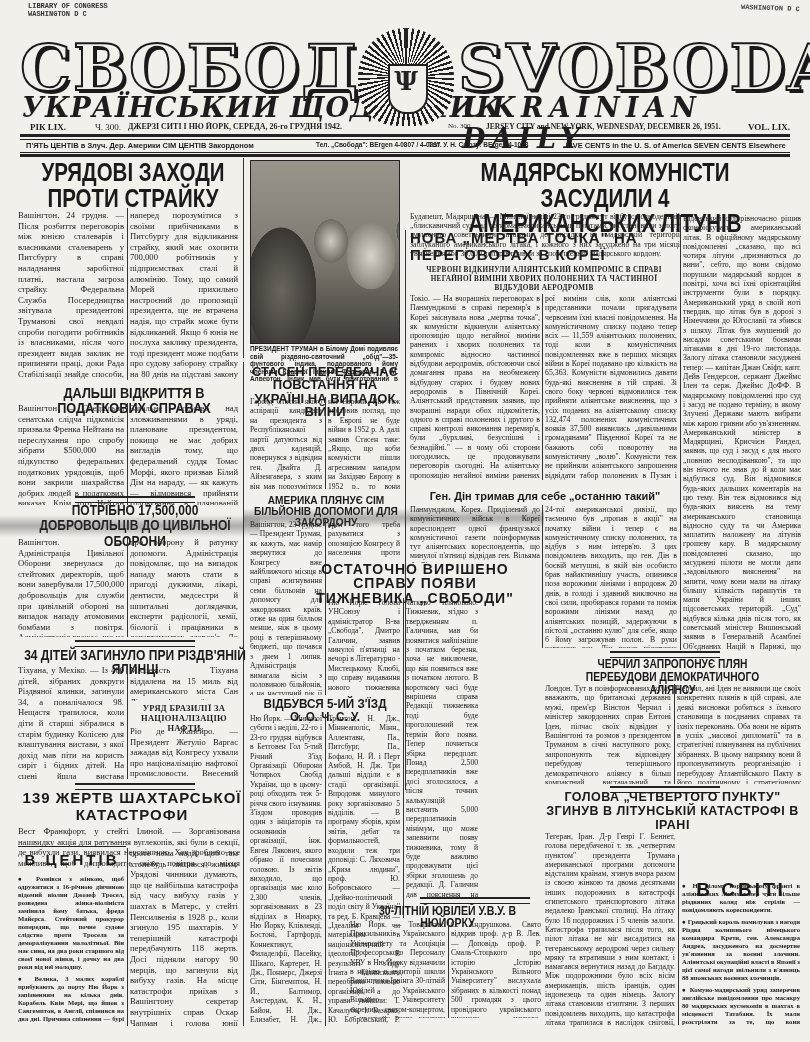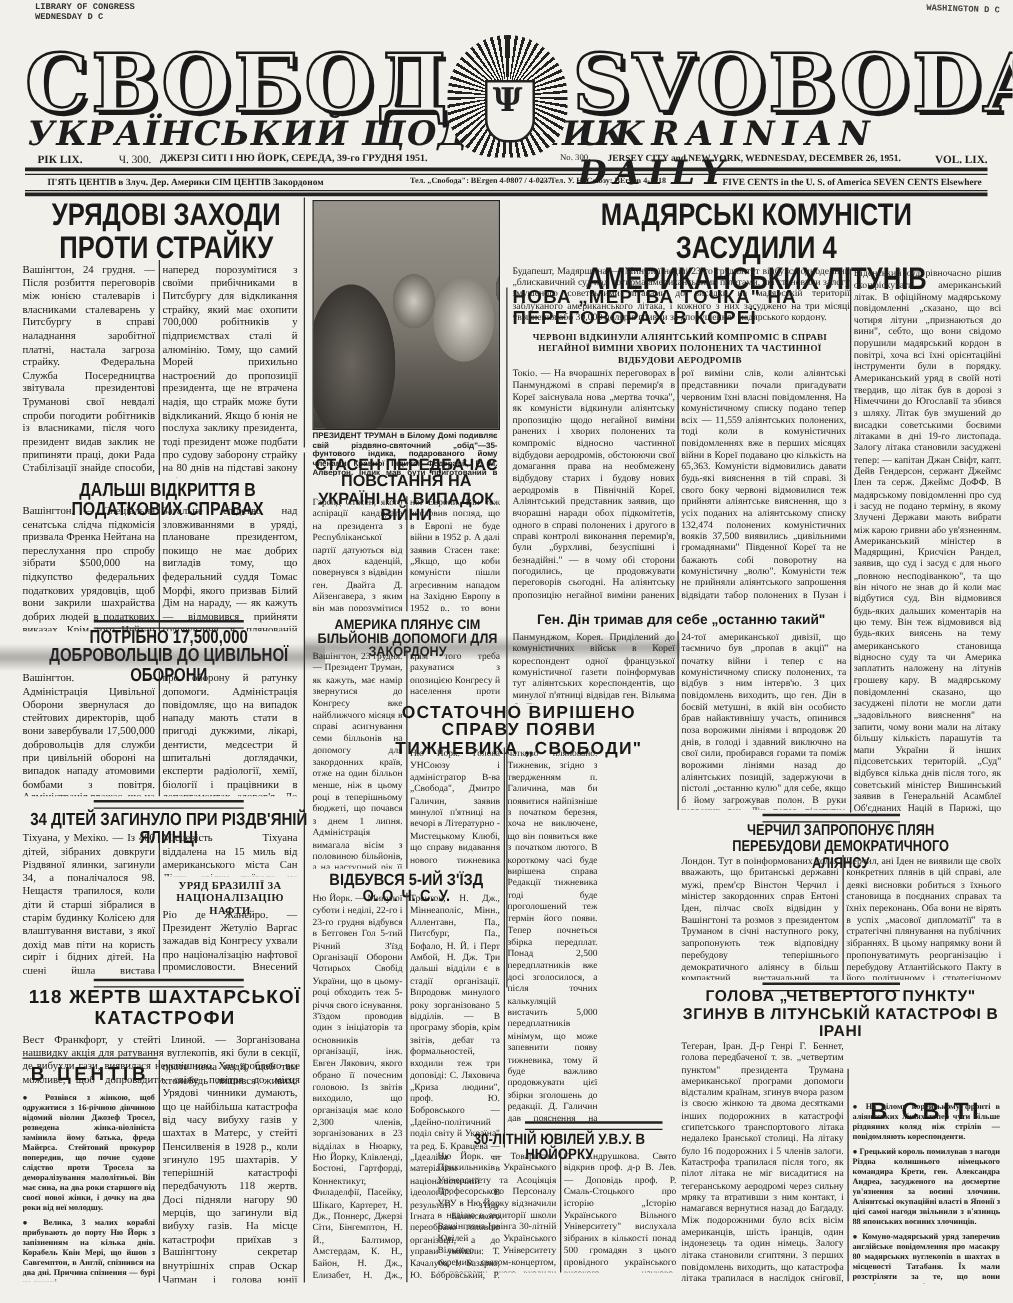--- a/index.html
+++ b/index.html
@@ -33,21 +33,21 @@
     position:absolute; left:30px; top:36px; width:36px; height:46px;
     background:#f2f0ea; border:2px solid #222; border-radius:0 0 18px 18px;
   }
   .emblem .trident {
     position:absolute; left:0; right:0; top:8px; text-align:center;
     font-size:26px; font-weight:bold; color:#222;
   }
   .dateline { font-size:9px; font-weight:bold; font-family:"Liberation Serif", serif; white-space:nowrap; }
   .rule-thick { height:3px; background:#222; }
   .rule-thin { height:1px; background:#222; }
-  .priceline { font-size:7.5px; font-weight:bold; font-family:Liberation Serif, serif; white-space:nowrap;margin-left:12px; }
+  .priceline { font-size:7.5px; font-weight:bold; font-family:Liberation Sans, sans-serif; white-space:nowrap; }
 
   .headline {
     font-family:"Liberation Sans", sans-serif; font-weight:bold;
     text-align:center; line-height:1.02; color:#1a1a1a;
     transform:scaleX(0.82); transform-origin:center top;
   }
   .headline.sans-wide { transform:none; letter-spacing:1px; }
   .subhead {
     font-family:"Liberation Serif", serif; font-weight:bold;
     text-align:center; font-size:8.5px; line-height:10px; letter-spacing:0.3px;
@@ -74,37 +74,37 @@
     background:linear-gradient(180deg, transparent 0%, rgba(60,60,60,0.35) 45%, rgba(60,60,60,0.35) 55%, transparent 100%);
     pointer-events:none;
   }
   .bullet-list div { margin-bottom:4px; }
   .bullet-list div::before { content:"● "; }
 </style>
 </head>
 <body>
 
 <div class="abs stamp" style="white-space:pre;">LIBRARY OF CONGRESS
-WEDNESDAY D C</div>
+WASHINGTON D C</div>
 <div class="abs stamp-r">WASHINGTON D C</div>
 
 <div class="abs masthead-title" style="left:20px; top:36px;">СВОБОДА</div>
 <div class="abs masthead-sub" style="left:22px; top:92px; letter-spacing:1px;">УКРАЇНСЬКИЙ ЩОДЕННИК</div>
 
 <div class="abs emblem">
   <div class="shield"></div>
   <div class="trident" style="top:38px;">Ψ</div>
 </div>
 
 <div class="abs masthead-title" style="left:458px; top:36px;">SVOBODA</div>
 <div class="abs masthead-sub" style="left:462px; top:92px; letter-spacing:6px;">UKRAINIAN DAILY</div>
 
 <div class="abs dateline" style="left:30px; top:122px;">РІК LIX.</div>
 <div class="abs dateline" style="left:95px; top:122px; font-weight:normal;">Ч. 300.</div>
-<div class="abs dateline" style="left:128px; top:122px; font-size:8px;">ДЖЕРЗІ СИТІ І НЮ ЙОРК, СЕРЕДА, 39-го ГРУДНЯ 1951.</div>
+<div class="abs dateline" style="left:128px; top:122px; font-size:8px;">ДЖЕРЗІ СИТІ І НЮ ЙОРК, СЕРЕДА, 26-го ГРУДНЯ 1942.</div>
 <div class="abs dateline" style="left:448px; top:122px; font-size:7px; font-weight:normal;">No. 300.</div>
 <div class="abs dateline" style="left:486px; top:122px; font-size:7.5px;">JERSEY CITY and NEW YORK, WEDNESDAY, DECEMBER 26, 1951.</div>
 <div class="abs dateline" style="left:748px; top:122px;">VOL. LIX.</div>
 
 <div class="abs rule-thick" style="left:20px; right:20px; top:134px;"></div>
 <div class="abs rule-thin" style="left:20px; right:20px; top:139px;"></div>
 
 <div class="abs priceline" style="left:26px; top:141px;">П'ЯТЬ ЦЕНТІВ в Злуч. Дер. Америки   СІМ ЦЕНТІВ Закордоном</div>
 <div class="abs priceline" style="left:316px; top:141px; font-size:6.5px;">Тел. „Свобода": BErgen 4-0807 / 4-0237</div>
 <div class="abs priceline" style="left:420px; top:141px; font-size:6.5px;">— Тел. У. Н. Союзу: BErgen 4-1018</div>
@@ -136,21 +136,21 @@
 <div class="abs hr-double" style="left:75px; top:640px; width:120px;"></div>
 
 <div class="abs headline" style="left:4px; top:648px; width:262px; font-size:14px; transform:scaleX(0.86);">34 ДІТЕЙ ЗАГИНУЛО ПРИ РІЗДВ'ЯНІЙ ЯЛИНЦІ</div>
 <div class="abs body-text" style="left:18px; top:665px; width:106px; height:114px;">Тіхуана, у Мехіко. — Із 400 дітей, зібраних довкруги Різдвяної ялинки, загинули 34, а поналічалося 98. Нещастя трапилося, коли діти й старші зібралися в старім будинку Колісею для влаштування вистави, з якої дохід мав піти на користь сиріт і бідних дітей. На сцені йшла вистава Різдвяної Містерії, в цей час загорілися декорації й ялинка. Серед паніки люди почали втікати єдиними дверми, які вели на на третій поверх кам'яної й сталевої будівлі. Вогонь шалів від год. 11:45 ночі до 4:30 ранку.</div>
 <div class="abs col-rule" style="left:127px; top:665px; height:114px;"></div>
 <div class="abs body-text" style="left:130px; top:665px; width:108px; height:36px;">Місцевість Тіхуана віддалена на 15 миль від американського міста Сан Дієго, звідки поїхало на виставу багато американських моряків.</div>
 <div class="abs subhead" style="left:130px; top:703px; width:108px;">УРЯД БРАЗИЛІЇ ЗА НАЦІОНАЛІЗАЦІЮ НАФТИ</div>
 <div class="abs body-text" style="left:130px; top:726px; width:108px; height:54px;">Ріо де Жанейро. — Президент Жетуліо Варгас зажадав від Конгресу ухвали про націоналізацію нафтової промисловости. Внесений законопроект вимагає створення окремої нафтової агенції з назвою „Бразилійська Нафта" з початковим капіталом з $500,000,000.</div>
 <div class="abs hr-double" style="left:75px; top:783px; width:120px;"></div>
 
-<div class="abs headline sans-wide" style="left:22px; top:789px; width:220px; font-size:15px; line-height:17px;">118 ЖЕРТВ ШАХТАРСЬКОЇ КАТАСТРОФИ</div>
+<div class="abs headline sans-wide" style="left:22px; top:789px; width:220px; font-size:15px; line-height:17px;">139 ЖЕРТВ ШАХТАРСЬКОЇ КАТАСТРОФИ</div>
 <div class="abs body-text" style="left:18px; top:826px; width:222px; height:42px;">Вест Франкфорт, у стейті Ілиной. — Зорганізована нашвидку акція для ратування вуглекопів, які були в секції, де вибухли гази, виявилася неуспішною. Хоч зроблено все можливе, щоб допровадити свіже повітря до місця катастрофи,</div>
 <div class="abs rule-thin" style="left:18px; top:846px; width:108px;"></div>
 <div class="abs col-rule" style="left:127px; top:848px; height:178px;"></div>
 <div class="abs body-text" style="left:130px; top:848px; width:108px; height:178px;">проте нема надії, щоб там хтонебудь лишився живим. Урядові чинники думають, що це найбільша катастрофа від часу вибуху газів у шахтах в Матерс, у стейті Пенсилвенія в 1928 р., коли згинуло 195 шахтарів. У теперішній катастрофі передбачують 118 жертв. Досі підняли нагору 90 мерців, що загинули від вибуху газів. На місце катастрофи приїхав з Вашінгтону секретар внутрішніх справ Оскар Чапман і голова юнії шахтарів Джан Л. Луїс, щоб переконатися, яка причина нещастя. Приїхав теж директор Бюра Шахт при департаменті внутрішніх справ Джан Форбс і стейтові урядовці. Вони придумують способи для виключення таких нещасть на майбутнє в порозумінні з губернатором стейту. Досі нікого не врятували з секції, в якій сколося нещастя.</div>
 
 <div class="abs headline sans-wide" style="left:18px; top:852px; width:108px; font-size:15px; letter-spacing:3px;">В ЦЕНТІВ</div>
 <div class="abs body-text small bullet-list" style="left:18px; top:875px; width:106px; height:150px;">
   <div>Розвівся з жінкою, щоб одружитися з 16-річною дівчиною відомий віолин Джозеф Тросел, розведена жінка-віолініста замінила йому батька, фреда Майєрса. Стейтовий прокурор попередив, що почне судове слідство проти Тросела за деморалізування малолітньої. Він має сина, на два роки старшого від своєї нової жінки, і дочку на два роки від неї молодшу.</div>
   <div>Велика, 3 малих кораблі прибувають до порту Ню Йорк з запізненням на кілька днів. Корабель Квін Мері, що йшов з Савгемптон, в Англії, спізнився на два дні. Причина спізнення — бурі на океані.</div>
 

